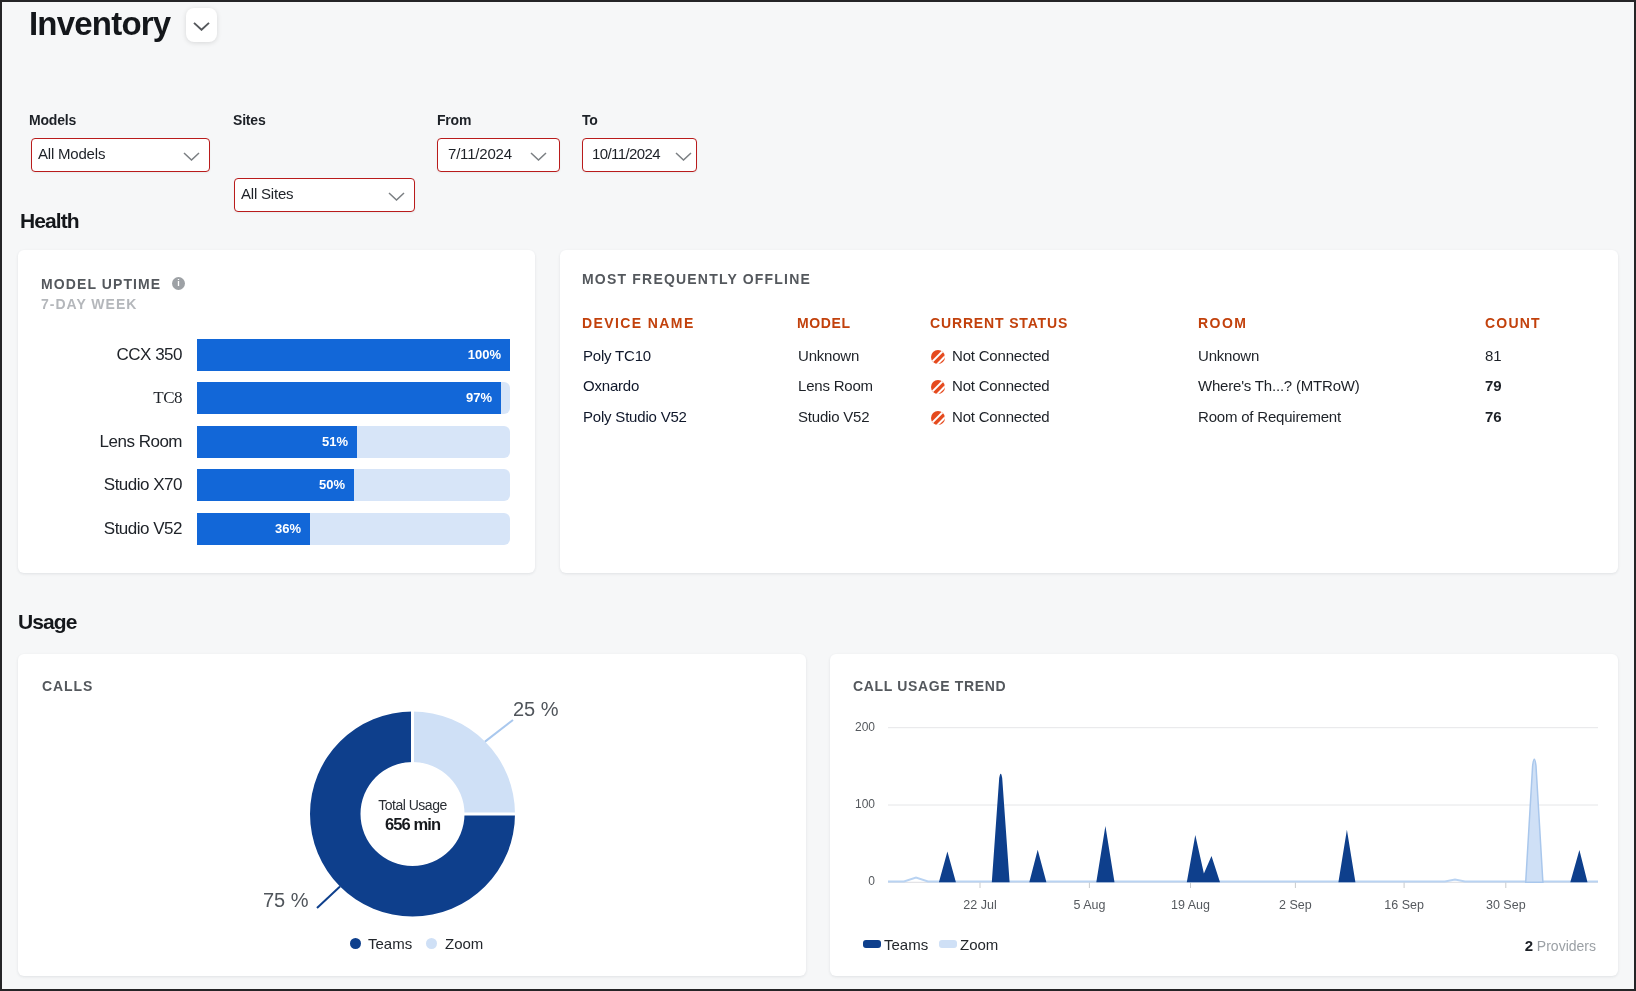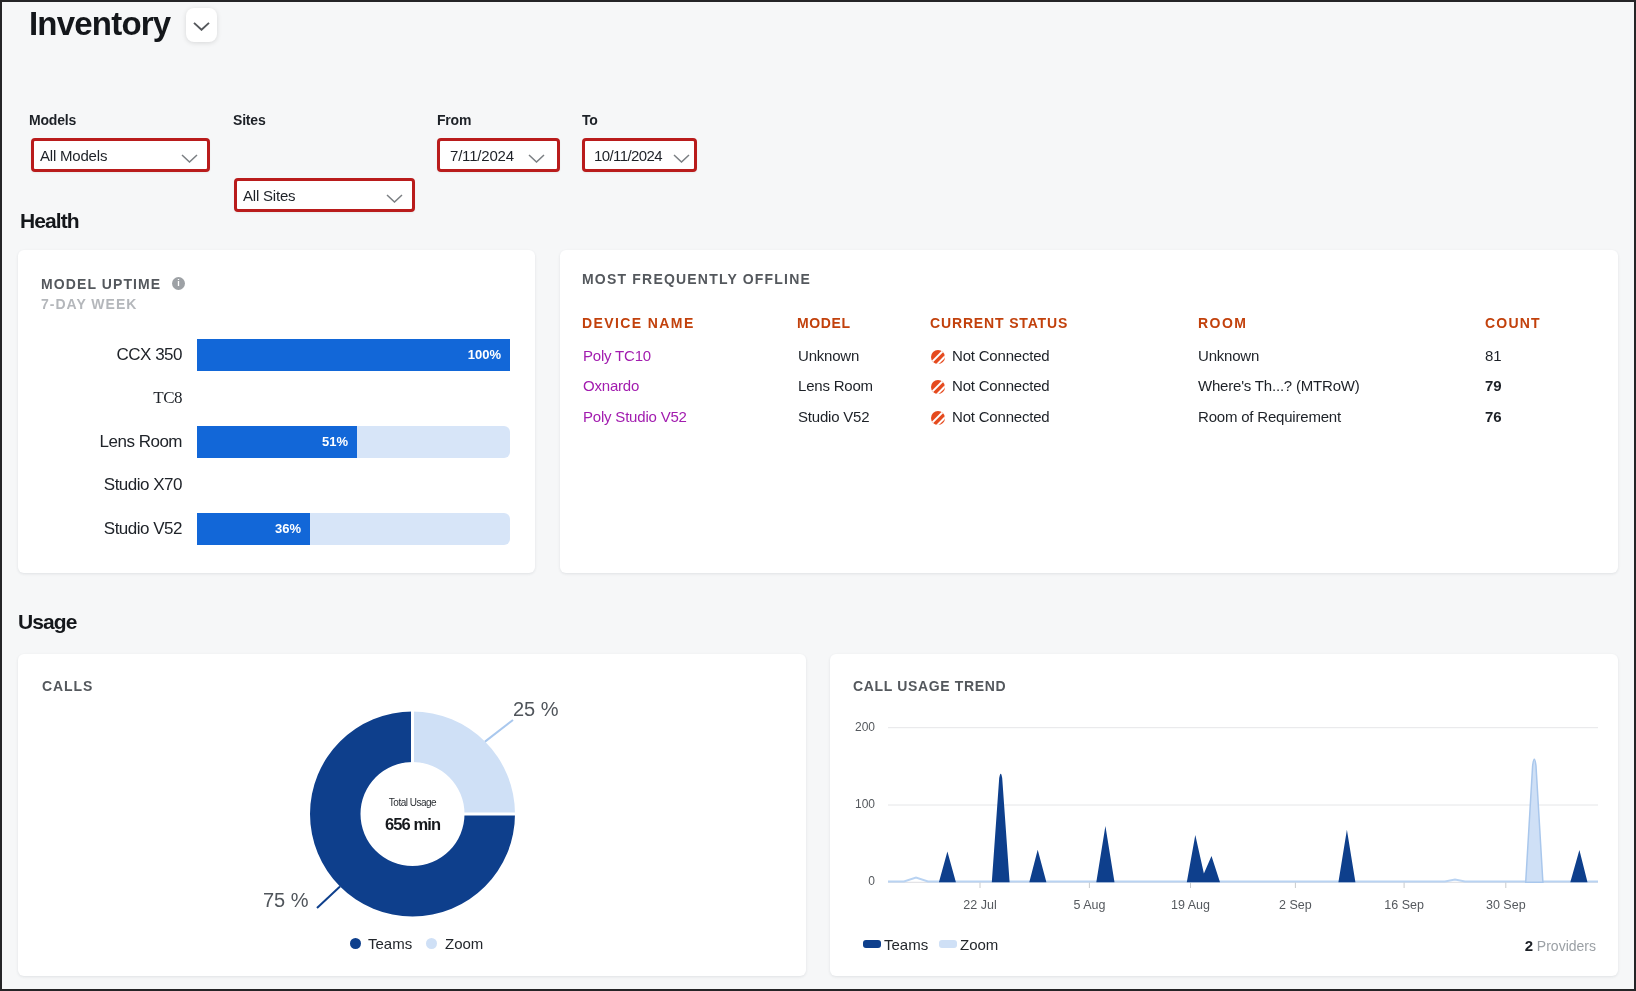--- a/index.html
+++ b/index.html
@@ -5,23 +5,23 @@
 * { margin:0; padding:0; box-sizing:border-box; }
 html,body { width:1636px; height:991px; }
 body { font-family:"Liberation Sans", sans-serif; background:#f6f7f8; position:relative; overflow:hidden; }
 .abs { position:absolute; }
 .card { position:absolute; background:#fff; border-radius:6px; box-shadow:0 1px 3px rgba(30,35,60,.10); }
 .ctitle { font-size:14px; font-weight:bold; letter-spacing:0.9px; color:#54585d; }
 .gray-h { font-size:14px; font-weight:bold; letter-spacing:1.0px; color:#c2410c; }
 h1 { font-size:33px; font-weight:bold; color:#14171b; letter-spacing:-0.8px; }
 h2 { font-size:21px; font-weight:bold; color:#14171b; letter-spacing:-0.9px; }
 .flabel { font-size:14px; font-weight:bold; color:#1d2127; letter-spacing:-0.2px; }
-.fbox { position:absolute; height:34px; background:#fff; border:3px solid #b91c1c; border-radius:4px; box-shadow:0 1px 2px rgba(0,0,0,.05); font-size:15px; letter-spacing:-0.2px; color:#1d2127; line-height:29px; }
+.fbox { position:absolute; height:34px; background:#fff; border:1px solid #b91c1c; border-radius:4px; box-shadow:0 1px 2px rgba(0,0,0,.05); font-size:15px; letter-spacing:-0.2px; color:#1d2127; line-height:29px; }
 .chev { position:absolute; }
-a.lnk { color:#a21caf; text-decoration:none; }
+a.lnk { color:#0f172a; text-decoration:none; }
 .rowtxt { font-size:15px; letter-spacing:-0.2px; color:#1d2127; }
 .bar-label { left:0; width:164px; height:32px; line-height:32px; text-align:right; font-size:17px; letter-spacing:-0.5px; color:#20242a; }
 .bar-track { left:179px; width:313px; height:32px; background:#d7e5f8; border-radius:6px; }
 .bar-fill { height:32px; background:#1267d8; border-radius:0; position:relative; }
 .bar-fill span { position:absolute; right:9px; top:0; line-height:32px; color:#fff; font-size:13px; font-weight:bold; }
 </style>
 </head>
 <body>
 <div style="position:absolute; left:0; top:0; width:1636px; height:991px; border:2px solid #252527; z-index:99; pointer-events:none;"></div>
 <div id="pg" style="position:absolute; left:2px; top:2px; width:1632px; height:987px;">
@@ -67,27 +67,37 @@
   <div class="abs" style="left:154px; top:27px; width:13px; height:13px; border-radius:50%; background:#9da1a5; color:#fff; font-size:9px; font-weight:bold; text-align:center; line-height:13px;">i</div>
   <div class="abs gray-h" style="left:23px; top:46px; color:#b4b7bb;">7-DAY WEEK</div>
 
   <div class="abs bar-label" style="top:89px;">CCX 350</div>
   <div class="abs bar-track" style="top:89px;">
         <div class="bar-fill" style="width:313px;">
           <span>100%</span>
         </div>
       </div>
   <div class="abs bar-label" style="top:132px;font-family:Liberation Serif, serif;">TC8</div>
+  <div class="abs bar-track" style="top:132px;">
+        <div class="bar-fill" style="width:304px;">
+          <span>97%</span>
+        </div>
+      </div>
   <div class="abs bar-label" style="top:176px;">Lens Room</div>
   <div class="abs bar-track" style="top:176px;">
         <div class="bar-fill" style="width:160px;">
           <span>51%</span>
         </div>
       </div>
   <div class="abs bar-label" style="top:219px;">Studio X70</div>
+  <div class="abs bar-track" style="top:219px;">
+        <div class="bar-fill" style="width:157px;">
+          <span>50%</span>
+        </div>
+      </div>
   <div class="abs bar-label" style="top:263px;">Studio V52</div>
   <div class="abs bar-track" style="top:263px;">
         <div class="bar-fill" style="width:113px;">
           <span>36%</span>
         </div>
       </div>
 </div>
 
 <div class="card" style="left:558px; top:248px; width:1058px; height:323px;" id="offline">
   <div class="abs ctitle" style="left:22px; top:21px; letter-spacing:1.2px;">MOST FREQUENTLY OFFLINE</div>
@@ -157,21 +167,21 @@
   <svg class="abs" style="left:0; top:0;" width="788" height="322" viewBox="0 0 788 322">
     <path d="M 394.5,57.5 A 102.5,102.5 0 0 1 497,160 L 446.5,160 A 52,52 0 0 0 394.5,108 Z" fill="#cfe0f6"></path>
     <path d="M 497,160 A 102.5,102.5 0 1 1 394.5,57.5 L 394.5,108 A 52,52 0 1 0 446.5,160 Z" fill="#0e3f8c"></path>
     <line x1="394.5" y1="160" x2="394.5" y2="55" stroke="#fff" stroke-width="3"></line>
     <line x1="394.5" y1="160" x2="500" y2="160" stroke="#fff" stroke-width="3"></line>
     <line x1="467" y1="87.6" x2="495" y2="66" stroke="#a9c8ee" stroke-width="2"></line>
     <line x1="322" y1="232.5" x2="299" y2="254" stroke="#0e3f8c" stroke-width="2"></line>
   </svg>
   <div class="abs" style="left:495px; top:44px; font-size:20px; color:#50555b;">25 %</div>
   <div class="abs" style="left:245px; top:235px; font-size:20px; color:#50555b;">75 %</div>
-  <div class="abs" style="left:314px; top:144px; width:161px; text-align:center; font-size:10px; letter-spacing:-0.5px; line-height:1; color:#2a2e33;">Total Usage</div>
+  <div class="abs" style="left:314px; top:144px; width:161px; text-align:center; font-size:14px; letter-spacing:-0.5px; line-height:1; color:#2a2e33;">Total Usage</div>
   <div class="abs" style="left:314px; top:162px; width:161px; text-align:center; font-size:16.5px; letter-spacing:-0.9px; font-weight:bold; line-height:1; color:#16191d;">656 min</div>
   <div class="abs" style="left:332px; top:284px; width:11px; height:11px; border-radius:50%; background:#0e3f8c;"></div>
   <div class="abs" style="left:350px; top:281px; font-size:15px; color:#23272c;">Teams</div>
   <div class="abs" style="left:408px; top:284px; width:11px; height:11px; border-radius:50%; background:#cfe0f6;"></div>
   <div class="abs" style="left:427px; top:281px; font-size:15px; color:#23272c;">Zoom</div>
 </div>
 
 <div class="card" style="left:828px; top:652px; width:788px; height:322px;" id="trend">
   <div class="abs ctitle" style="left:23px; top:24px; letter-spacing:0.65px;">CALL USAGE TREND</div>
   <svg class="abs" style="left:0; top:0;" width="788" height="322" viewBox="0 0 788 322">

